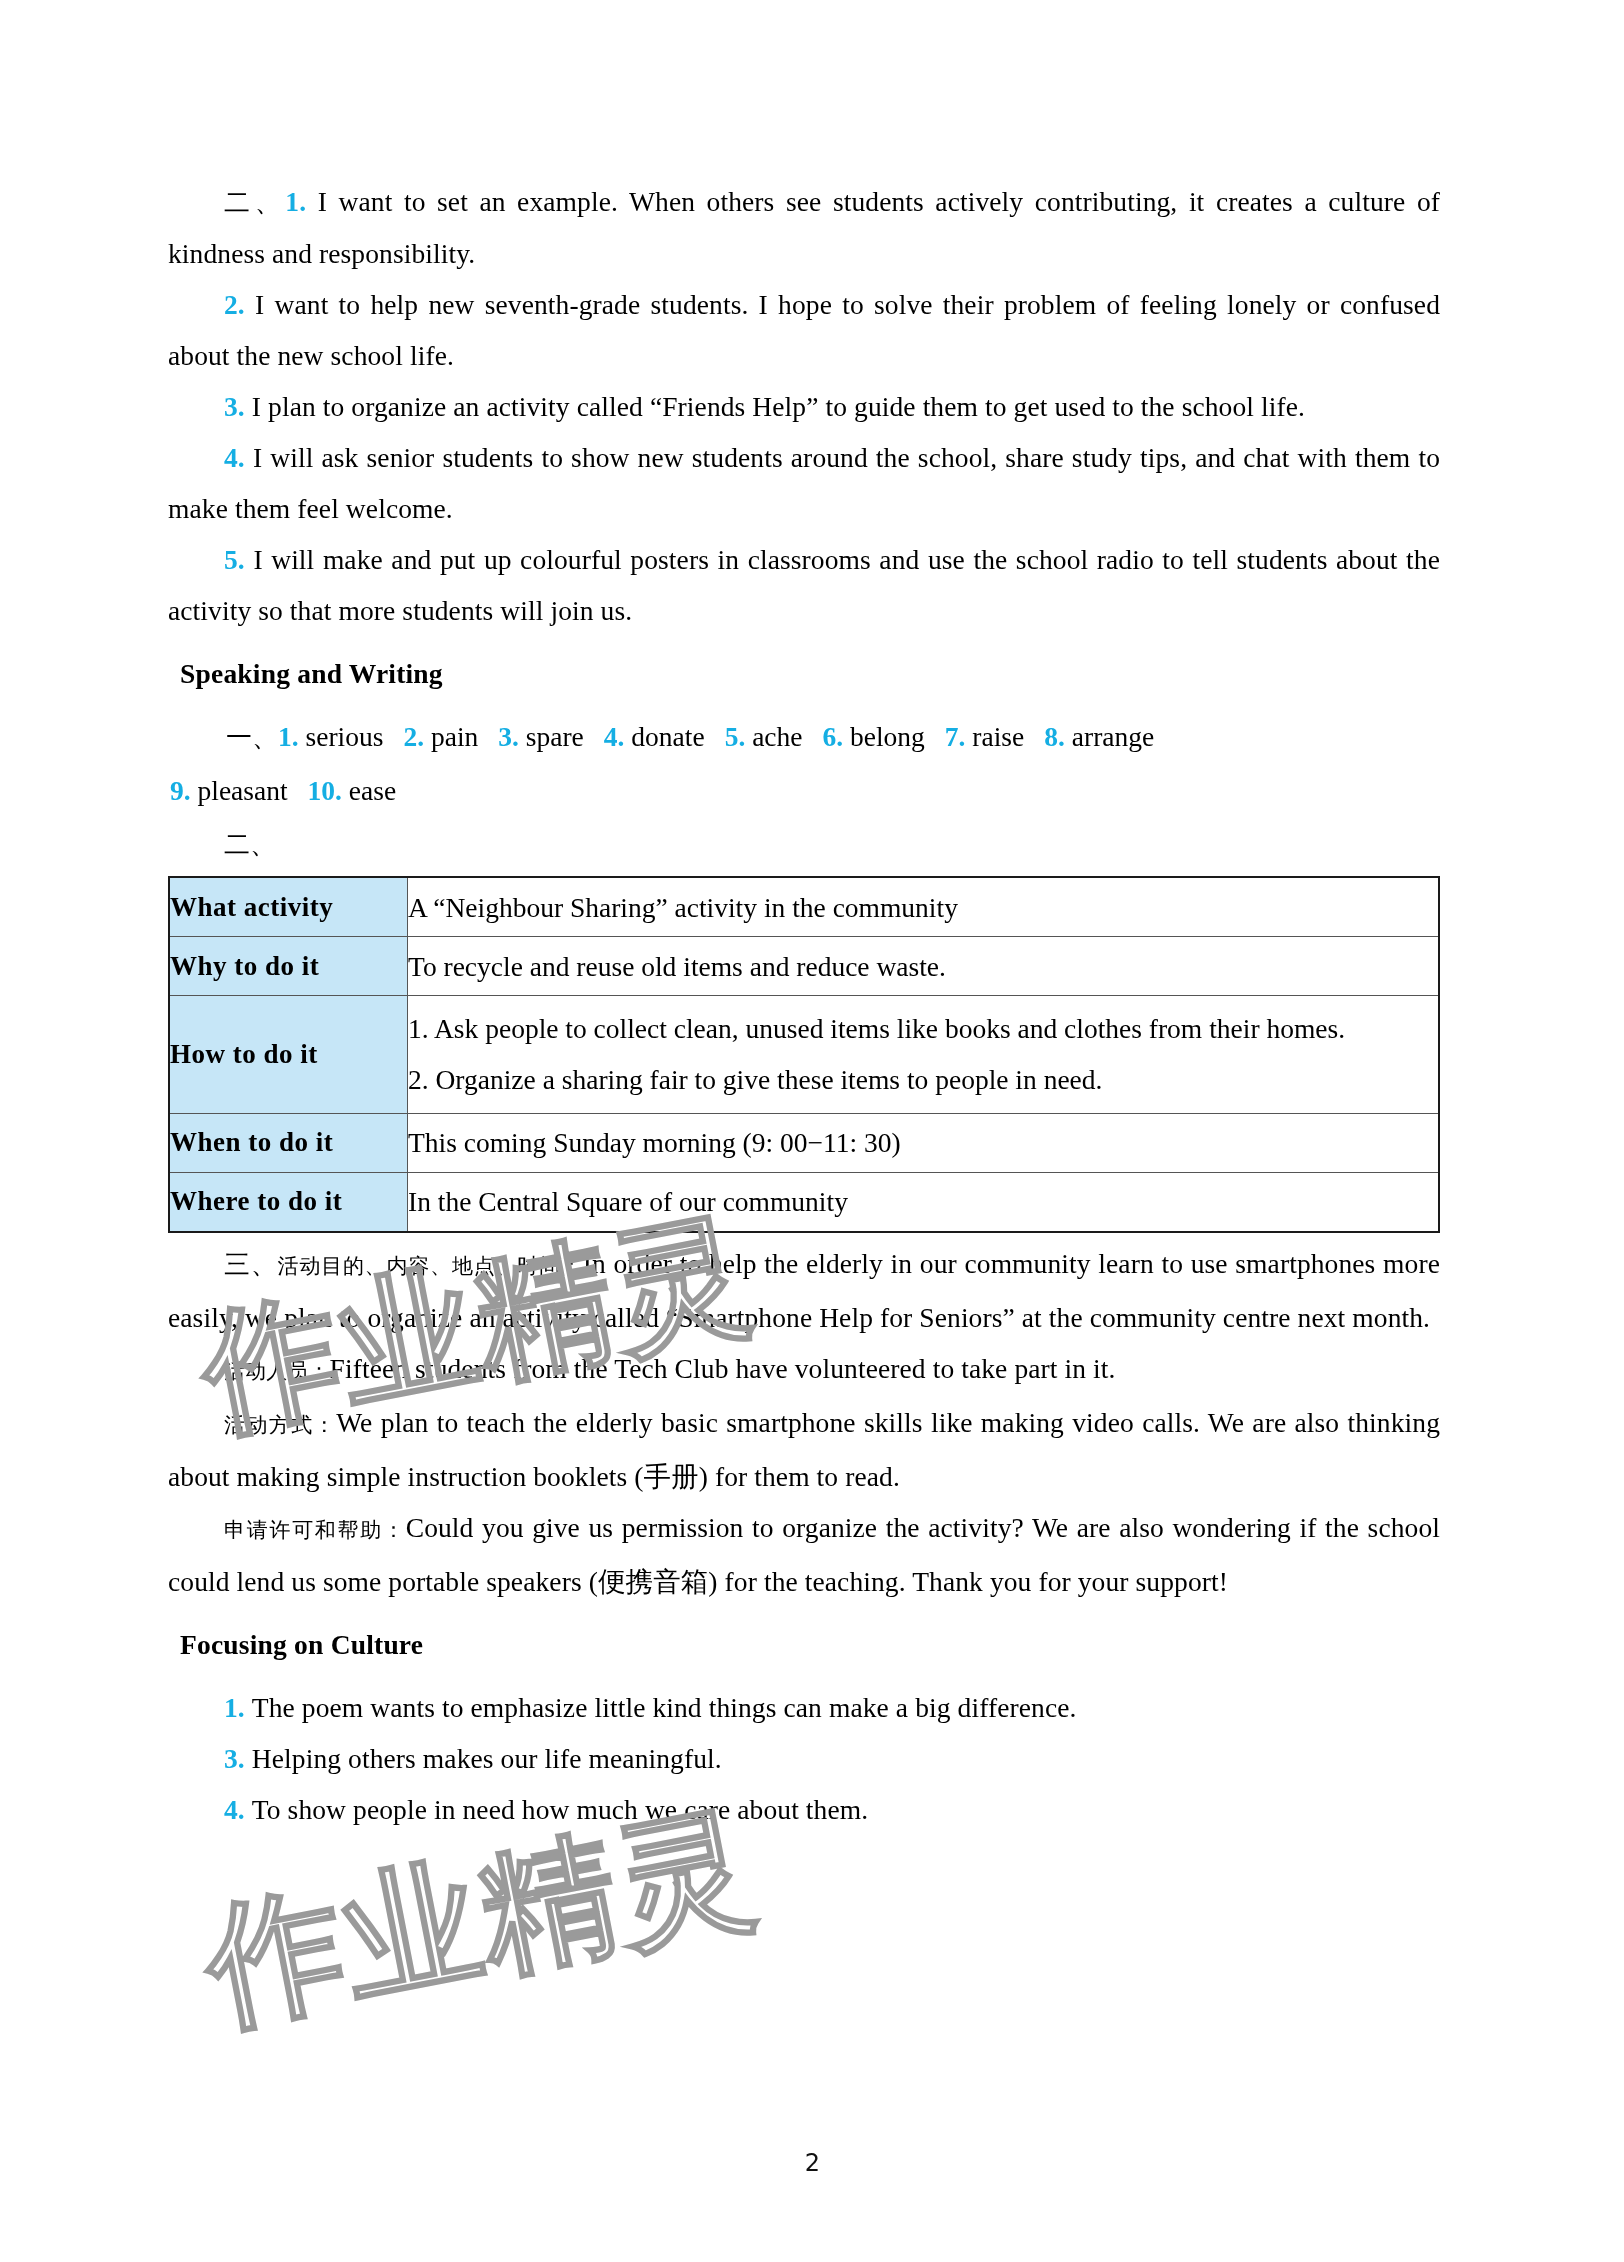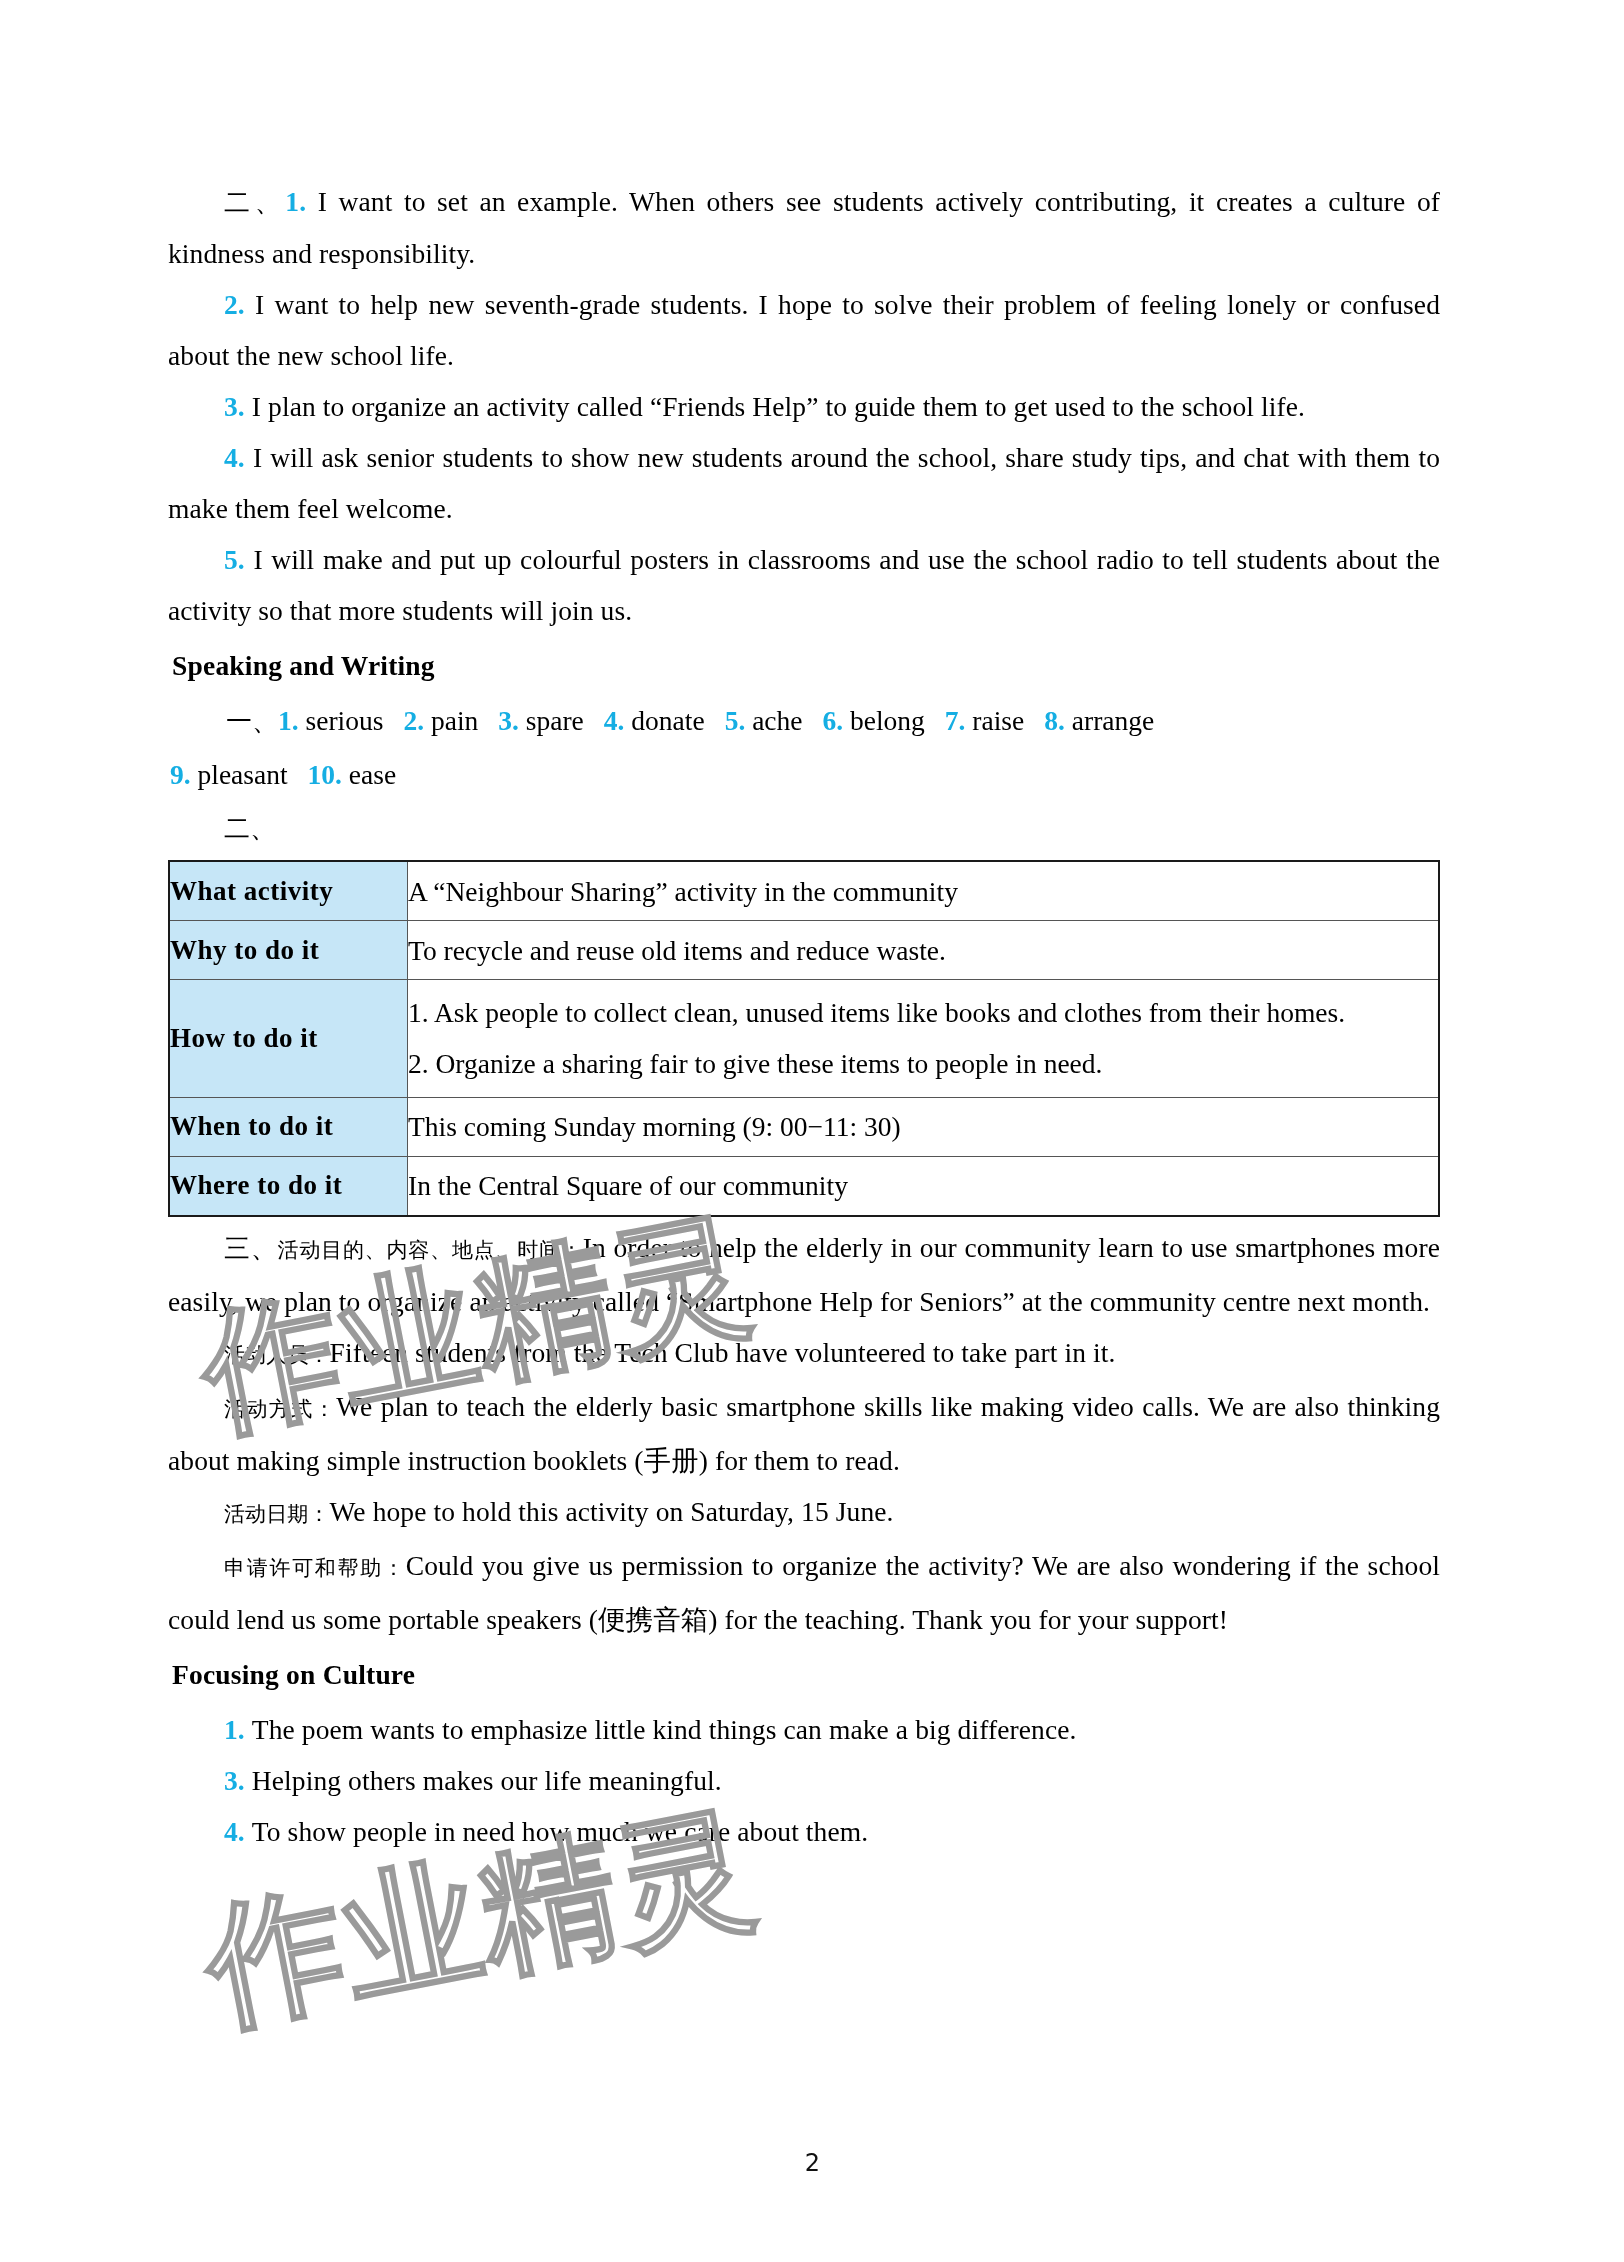--- a/index.html
+++ b/index.html
@@ -47,21 +47,21 @@
   }
   .cn-mark {
     font-family: "DejaVu Sans", "Liberation Sans", sans-serif;
     font-size: 26px;
   }
 
   .heading {
     font-size: 27.5px;
     line-height: 51px;
     font-weight: bold;
-    margin: 4px;
+    margin: 12px;
     text-indent: 0;
     letter-spacing: 0.2px;
   }
 
   .vocab-line {
     font-size: 27.5px;
     line-height: 51px;
     margin: 2px;
     text-indent: 56px;
     text-align: justify;
@@ -216,21 +216,20 @@
         </tr>
       </tbody>
     </table>
 
     <p class="para"><span class="cn-mark">三、</span><span class="cn">活动目的、内容、地点、时间</span><span class="cn">：</span><span>In order to help the elderly in our community learn to use smartphones more easily, we plan to organize an activity called “Smartphone Help for Seniors” at the community centre next month.</span></p>
 
     <p class="para"><span class="cn">活动人员</span><span class="cn">：</span><span>Fifteen students from the Tech Club have volunteered to take part in it.</span></p>
 
     <p class="para"><span class="cn">活动方式</span><span class="cn">：</span><span>We plan to teach the elderly basic smartphone skills like making video calls. We are also thinking about making simple instruction booklets (手册) for them to read.</span></p>
 
-    <p class="para"><span class="cn">活动日期</span><span class="cn">：</span><span>We hope to hold this activity on Saturday, 15 June.</span></p>
 
     <p class="para"><span class="cn">申请许可和帮助</span><span class="cn">：</span><span>Could you give us permission to organize the activity? We are also wondering if the school could lend us some portable speakers (便携音箱) for the teaching. Thank you for your support!</span></p>
 
     <p class="heading">Focusing on Culture</p>
 
     <p class="para"><span class="num">1.</span>&nbsp;<span>The poem wants to emphasize little kind things can make a big difference.</span></p>
 
 
     <p class="para"><span class="num">3.</span>&nbsp;<span>Helping others makes our life meaningful.</span></p>
 

